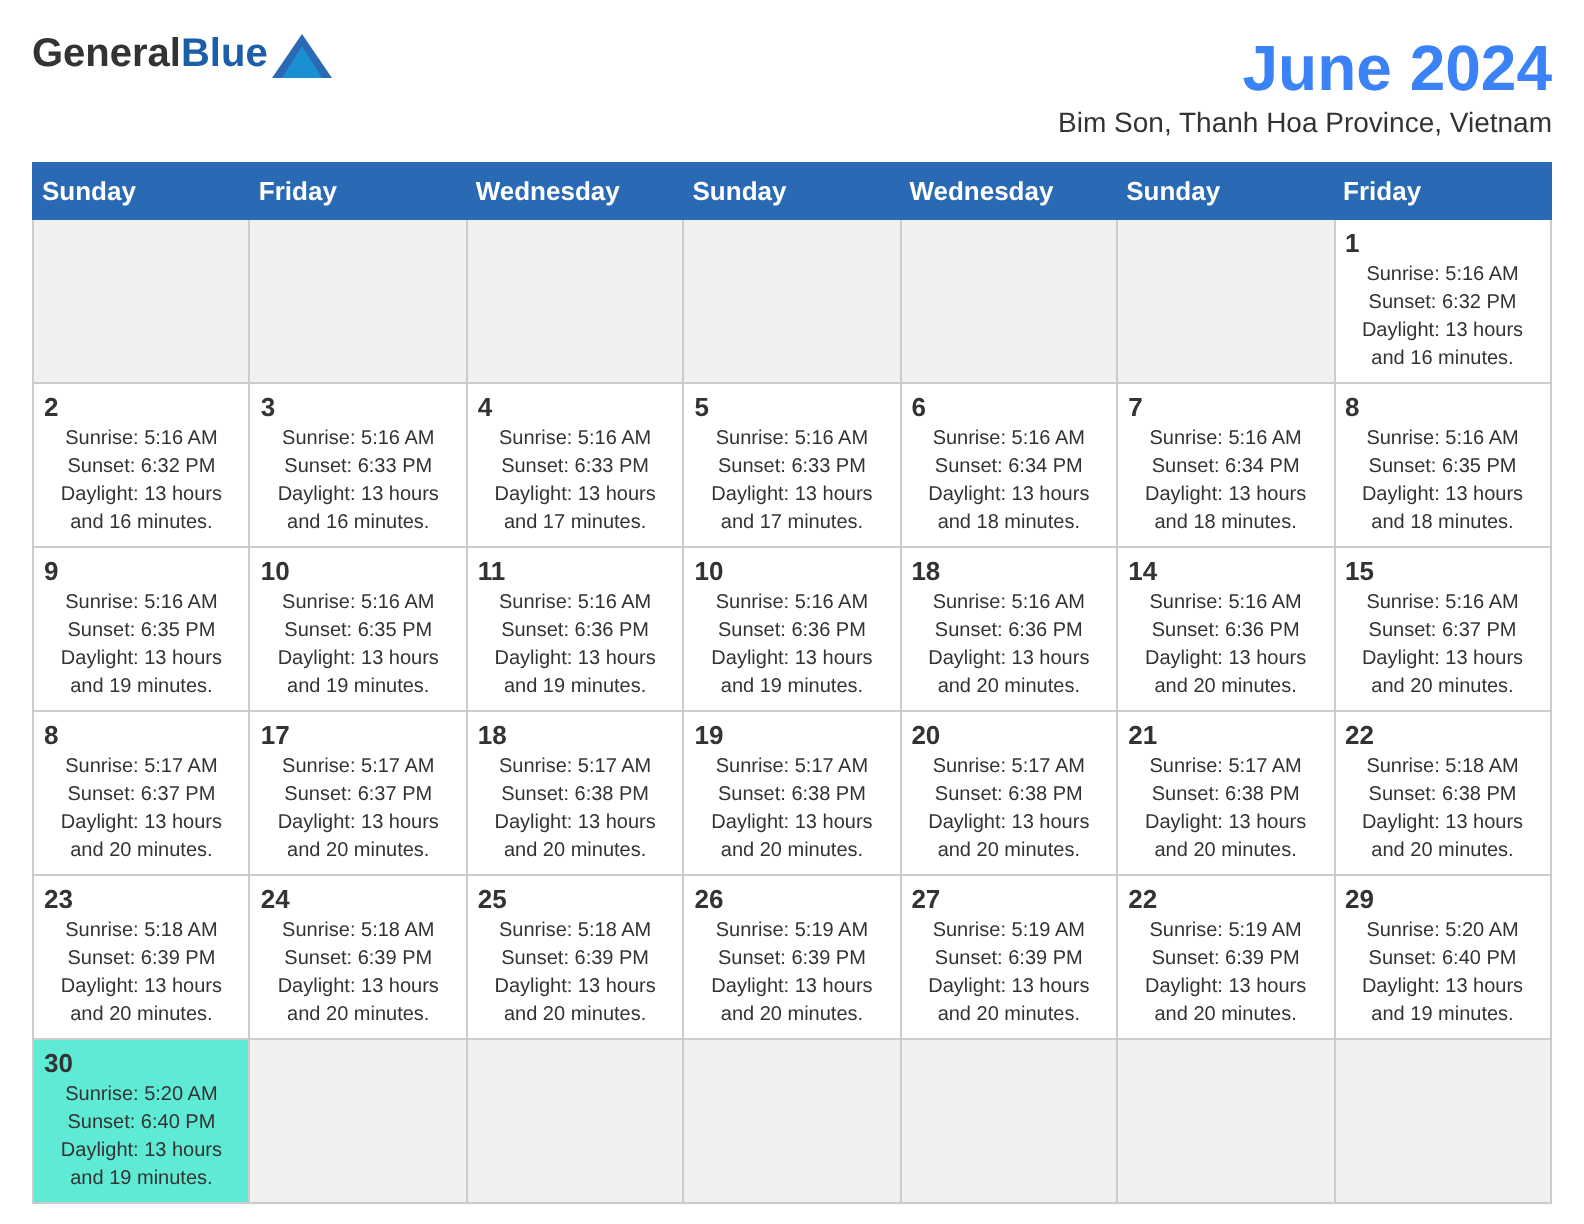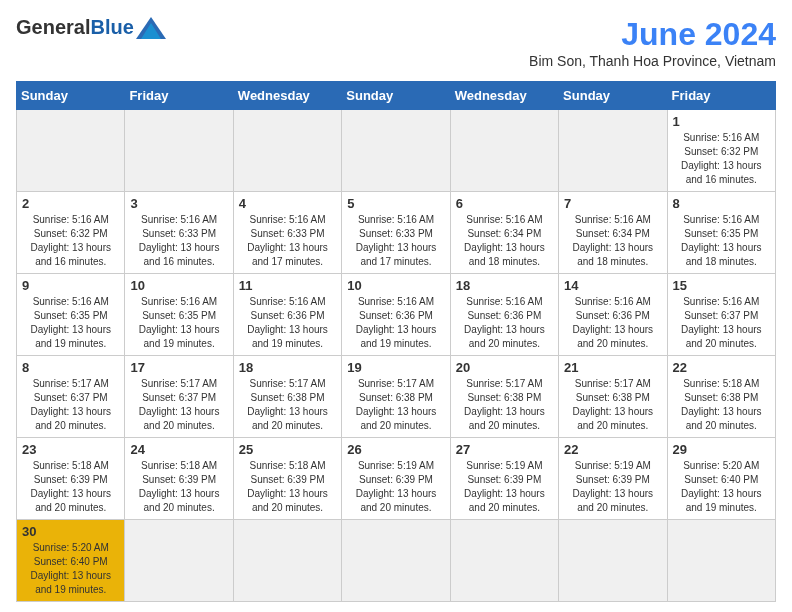--- a/index.html
+++ b/index.html
@@ -86,21 +86,21 @@
     .day-info {
       font-size: 10px;
       color: #333;
       line-height: 1.4;
       text-align: center;
     }
     .last-row td {
       background: #f0f0f0;
     }
     .last-row td.has-data {
-      background: #eab308;
+      background: #5eead4;
     }
   </style>
 </head>
 <body>
 
 <div class="header-area">
   <div class="logo-area">
     <div class="logo-text">
       <span>General</span>
         <span class="logo-blue">Blue</span>

